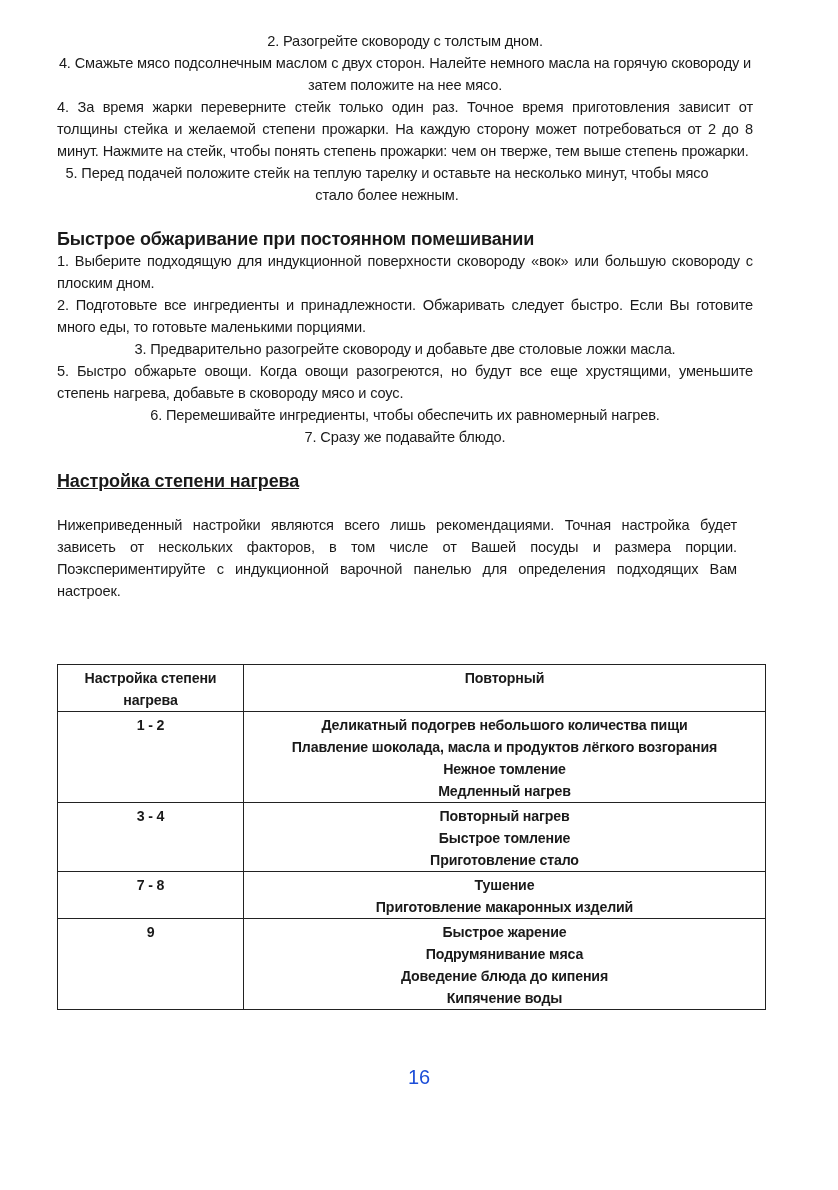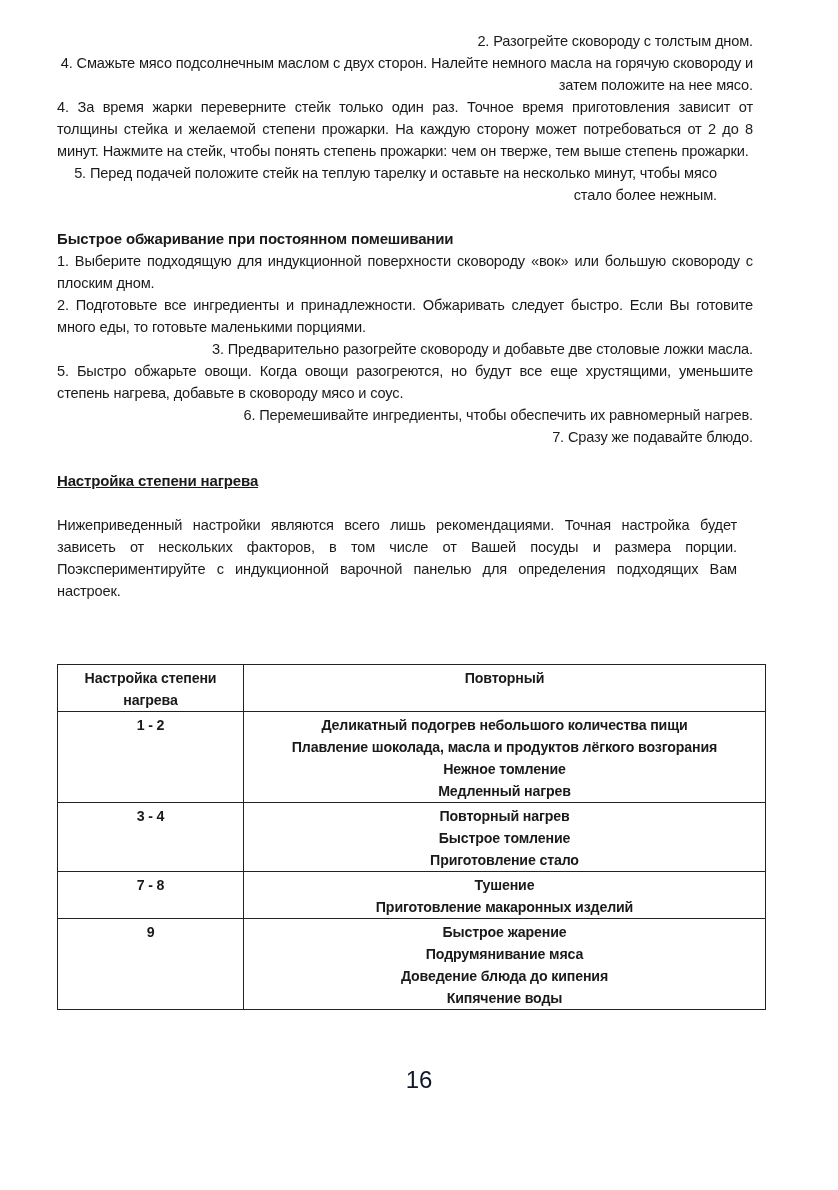--- a/index.html
+++ b/index.html
@@ -5,38 +5,38 @@
     html, body { margin: 0; padding: 0; background: #ffffff; }
     body {
       width: 838px; height: 1190px; position: relative; overflow: hidden;
       font-family: "Liberation Sans", sans-serif; color: #1a1a1a;
     }
     .page { position: absolute; left: 57px; top: 30px; width: 696px; }
     .p {
       font-size: 14.6px; line-height: 22px; margin: 0; text-align: justify;
       letter-spacing: -0.15px;
     }
-    .p.left { text-align: right; }
+    .p.left { text-align: center; }
     .gap { height: 22px; }
-    .h { font-size: 15px; line-height: 22px; font-weight: bold; margin: 0; letter-spacing: -0.15px; }
+    .h { font-size: 18px; line-height: 22px; font-weight: bold; margin: 0; letter-spacing: -0.15px; }
     .h.u { text-decoration: underline; }
     table.heat {
       position: absolute; left: 57px; top: 664px; width: 709px;
       border-collapse: collapse; font-size: 14.2px; font-weight: bold; letter-spacing: -0.15px;
     }
     table.heat th, table.heat td {
       border: 1.3px solid #222; vertical-align: top; text-align: center;
       padding: 2px 4px 0 4px; line-height: 22px;
     }
     table.heat th { font-weight: bold; }
     table.heat .c1 { width: 177px; }
     .line { display: block; }
     .pagenum {
       position: absolute; top: 1066px; left: 0; width: 838px; text-align: center;
-      font-size: 24px; color: #0f172a;
+      font-size: 20px; color: #1d4ed8;
     }
   </style>
 </head>
 <body>
 
 <div class="page">
   <p class="p left">2. Разогрейте сковороду с толстым дном.</p>
   <p class="p left">4. Смажьте мясо подсолнечным маслом с двух сторон. Налейте немного масла на горячую сковороду и затем положите на нее мясо.</p>
   <p class="p">4. За время жарки переверните стейк только один раз. Точное время приготовления зависит от толщины стейка и желаемой степени прожарки. На каждую сторону может потребоваться от 2 до 8 минут. Нажмите на стейк, чтобы понять степень прожарки: чем он тверже, тем выше степень прожарки.</p>
   <p class="p left" style="width:660px">5. Перед подачей положите стейк на теплую тарелку и оставьте на несколько минут, чтобы мясо стало более нежным.</p>

